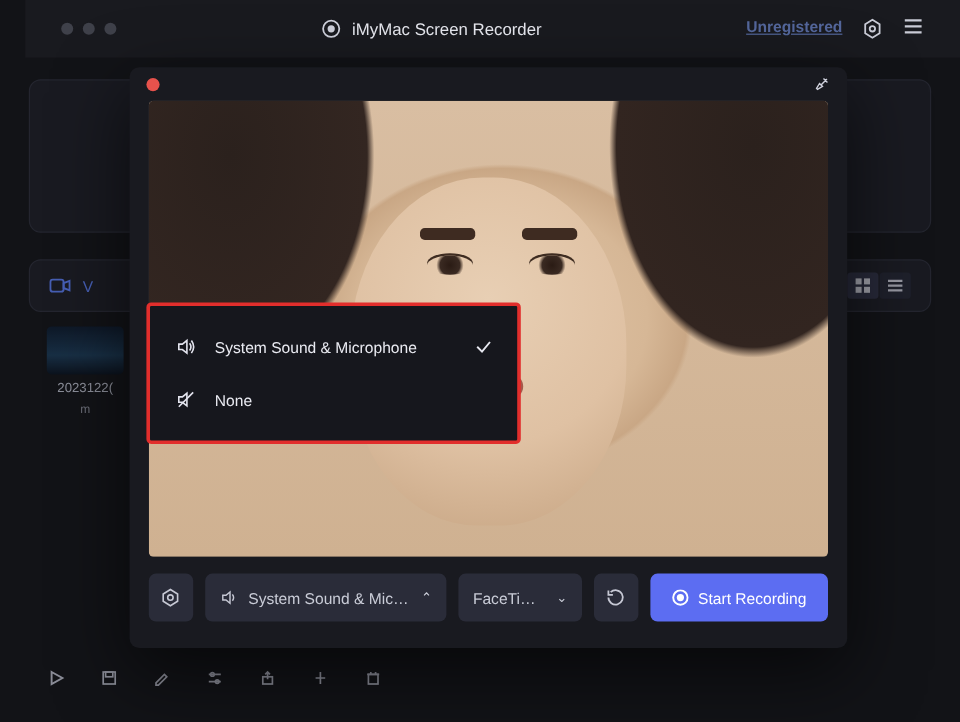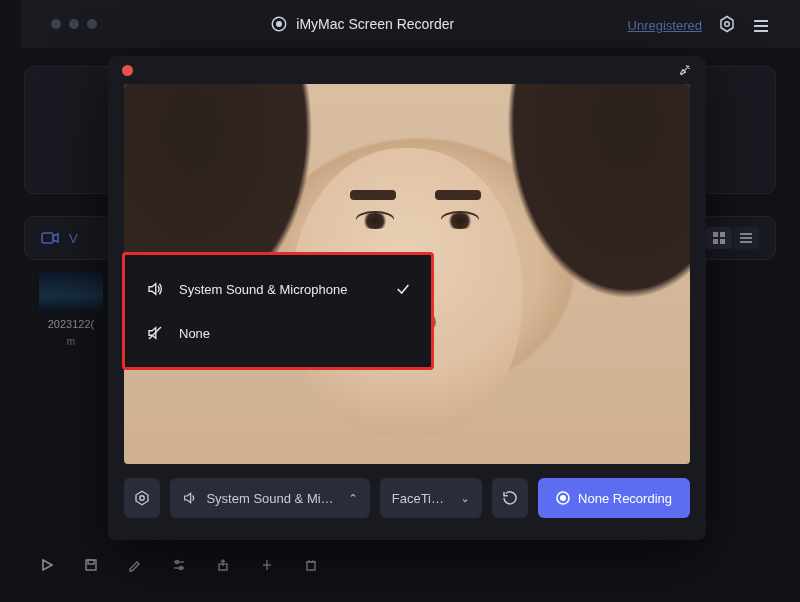--- a/index.html
+++ b/index.html
@@ -26,21 +26,21 @@
   .traffic-lights { display: flex; gap: 8px; }
   .traffic-dot {
     width: 10px; height: 10px; border-radius: 50%;
     background: #3f414a;
   }
   .title-center {
     flex: 1; display: flex; align-items: center; justify-content: center; gap: 8px;
     color: #e7e8ef;
     font-size: 14px;
   }
-  .title-right { display: flex; align-items: flex-end; gap: 16px; }
+  .title-right { display: flex; align-items: flex-start; gap: 16px; font-weight: bold; }
   .unreg {
     color: #54679c;
     text-decoration: underline;
   }
 
   
   .main {
     padding: 18px 24px 0 24px;
     opacity: 0.72;
   }
@@ -388,21 +388,21 @@
           <path d="M4 4 L4 9 L9 9"></path>
         </svg>
     </div>
     <div class="ctl-btn ctl-main">
       <span>
         <svg width="14" height="14" viewBox="0 0 14 14">
             <circle cx="7" cy="7" r="6" fill="none" stroke="#fff" stroke-width="1.6"></circle>
             <circle cx="7" cy="7" r="3" fill="#fff"></circle>
           </svg>
       </span>
-      <span>None Recording</span>
+      <span>Start Recording</span>
     </div>
   </div>
 </div>
 
 <div class="menu">
   <div class="menu-item">
     <span class="menu-icon">
       <svg width="18" height="18" viewBox="0 0 24 24" fill="none" stroke="#e3e4ee" stroke-width="1.8">
           <path d="M4 9 L8 9 L13 5 L13 19 L8 15 L4 15 Z"></path>
           <path d="M16 8 Q19 12 16 16"></path>

